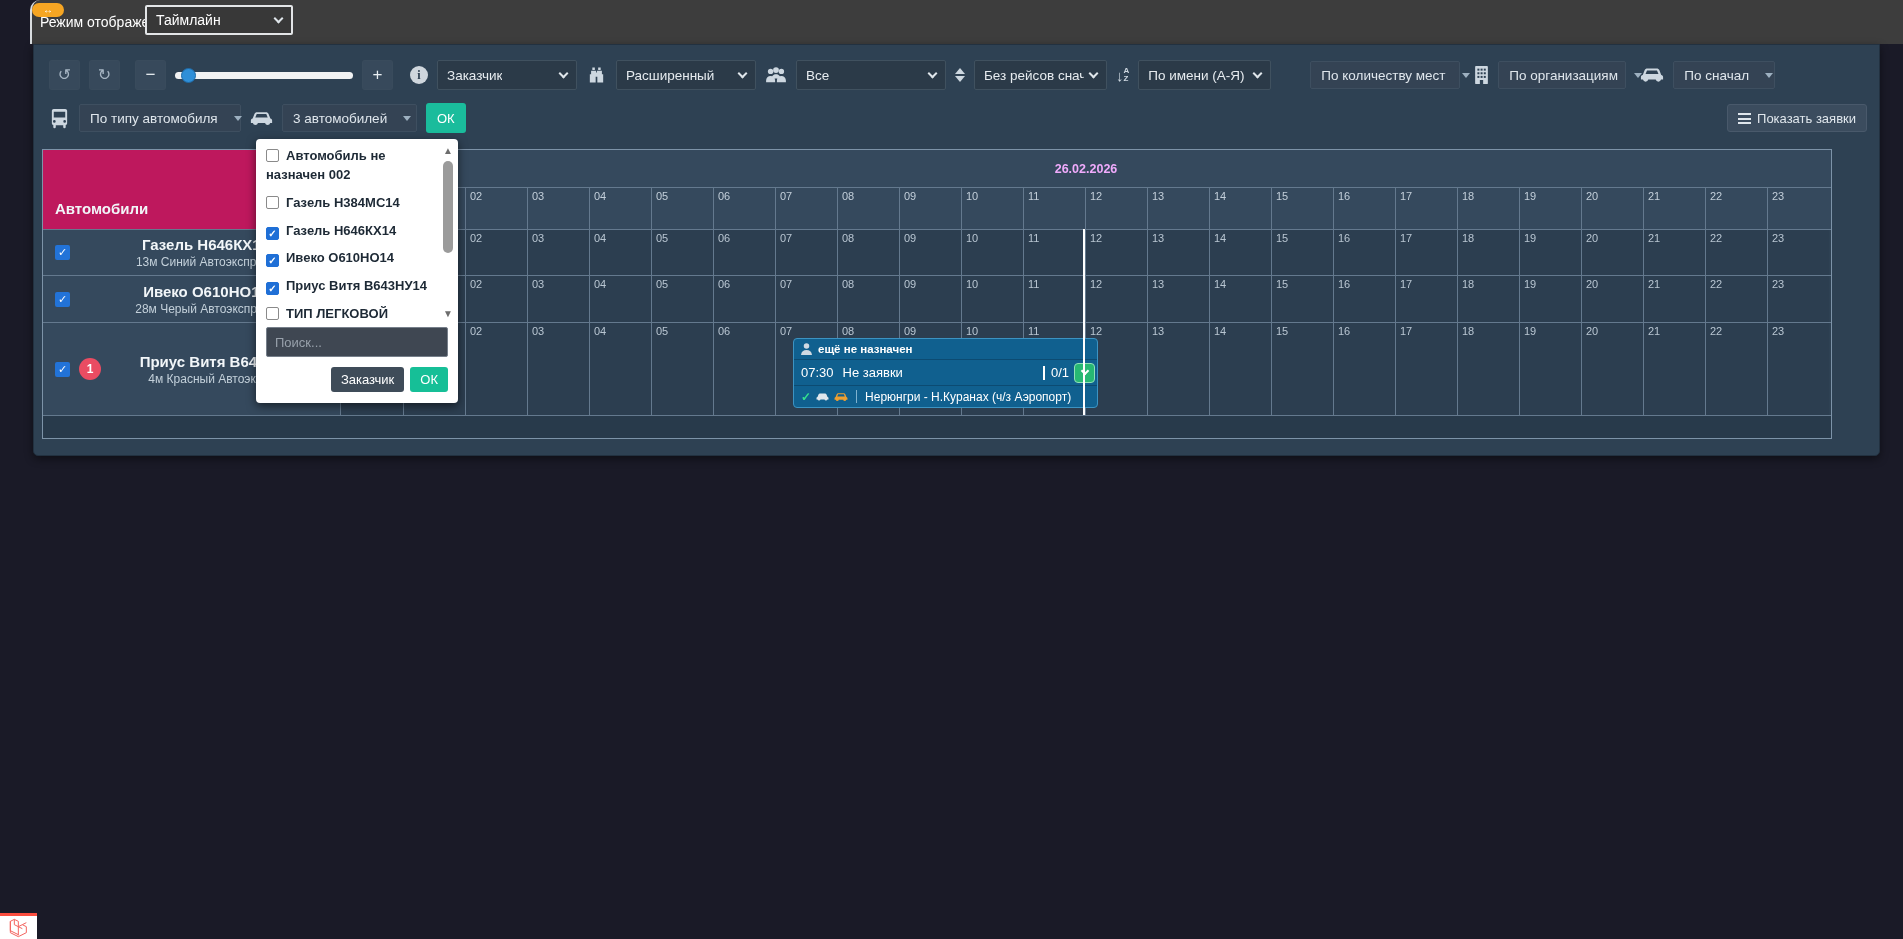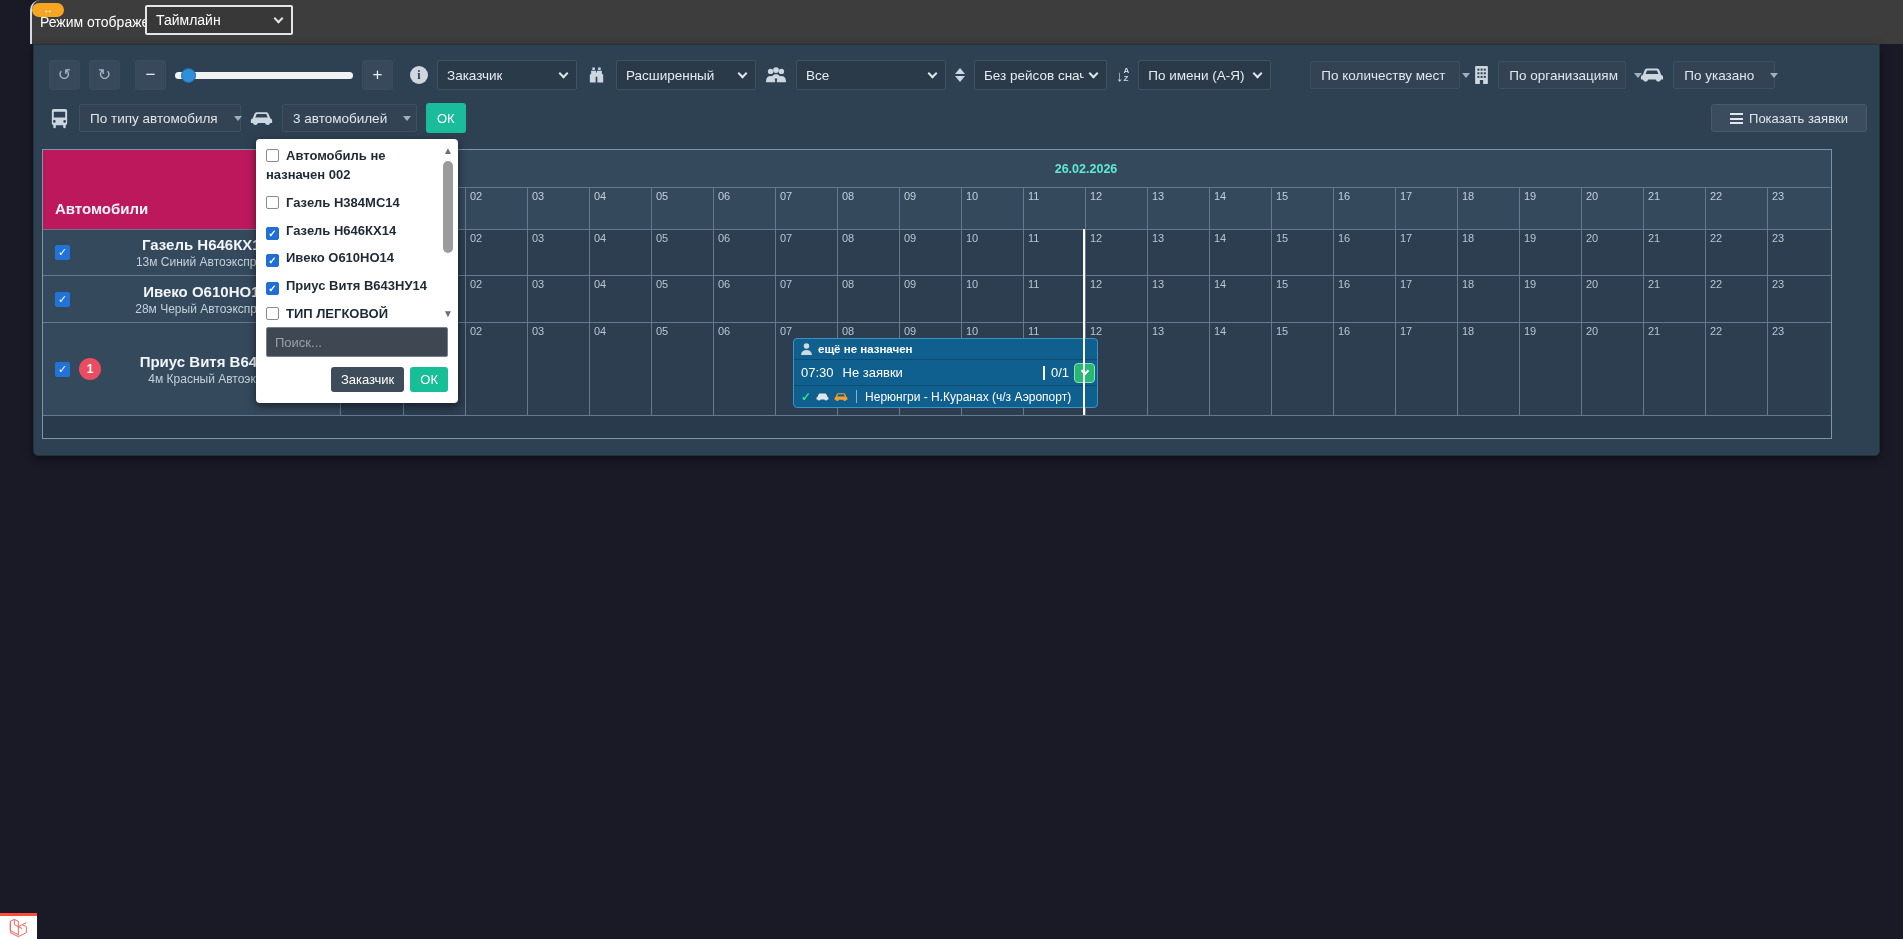--- a/index.html
+++ b/index.html
@@ -59,34 +59,34 @@
   .updown .d { border-top:6px solid #cdd7e0; }
   .sortaz { display:flex; align-items:center; color:#cdd7e0; }
   .sortaz .arr { font-size:15px; font-weight:bold; }
   .sortaz .lets { display:flex; flex-direction:column; font-size:8px; font-weight:bold; line-height:8px; }
   .gridic { display:grid; grid-template-columns:7px 7px; grid-template-rows:7px 7px; gap:2px; }
   .gridic i { background:#cdd7e0; border-radius:1px; }
 
   .okbtn { height:30px; background:#1abc9c; border:none; border-radius:3px; color:#fff;
            font-size:13px; padding:0 11px; cursor:pointer; flex-shrink:0; }
   .show-req { margin-left:auto; height:28px; background:#3b4c5e; border:1px solid #49596b; border-radius:3px;
-              color:#dfe6ec; font-size:13px; display:flex; align-items:center; gap:6px; padding:0 18px; cursor:pointer; }
+              color:#dfe6ec; font-size:13px; display:flex; align-items:center; gap:6px; padding:0 10px; cursor:pointer; }
   .bars { width:13px; height:11px;
           background:linear-gradient(#dfe6ec 0 2px,transparent 2px 4.5px,#dfe6ec 4.5px 6.5px,transparent 6.5px 9px,#dfe6ec 9px 11px); }
 
   
   .tl { margin:14px 8px 0 8px; width:1790px; border:1px solid #7d93a8; }
   .tl-head { display:flex; }
   .tl-corner { width:298px; background:#be185d; border-right:1px solid #64798e; }
   .corner-spacer { height:37px; }
   .corner-label { height:42px; display:flex; align-items:center; padding-left:12px;
                   color:#f1f5f8; font-weight:bold; font-size:15px; }
   .tl-head-right { flex:1; }
   .tl-date { height:37px; background:#35495d; display:flex; align-items:center; justify-content:center;
-             color:#5eead4; font-weight:bold; font-size:12.5px; }
+             color:#f0abfc; font-weight:bold; font-size:12.5px; }
   .tl-hours { height:42px; display:flex; background:#35495d; border-top:1px solid #64798e; }
   .hcell { width:62px; border-left:1px solid #64798e; padding:2px 0 0 4px;
            color:#c3cfda; font-size:11px; }
   .hcell:first-child { border-left:none; }
 
   .tl-body { position:relative; }
   .vrow { display:flex; border-top:1px solid #64798e; }
   .vleft { width:298px; background:#35495d; border-right:1px solid #64798e;
            display:flex; align-items:center; gap:9px; padding:0 8px 0 12px; }
   .vinfo { flex:1; text-align:center; }
@@ -268,21 +268,21 @@
         <span class="caret"></span>
       </div>
 
       <span class="tico" style="margin-left:5px">
         <svg class="ic" width="24" height="18" viewBox="0 0 26 18" fill="#cdd7e0">
           <path d="M3 9l2-5.2C5.5 2.6 6.6 2 8 2h10c1.4 0 2.5.6 3 1.8L23 9c1.3.2 2 1 2 2.3V14h-2.2a3 3 0 0 1-5.8 0H9a3 3 0 0 1-5.8 0H1v-2.7C1 10 1.7 9.2 3 9zm3-1h14l-1.6-4H7.6z"></path>
         </svg>
       </span>
 
       <div class="dbtn" style="width:102px">
-        <span>По указано</span>
+        <span>По сначал</span>
         <span class="caret"></span>
       </div>
     </div>
 
     <div class="trow trow2">
       <span class="tico">
         <svg class="ic" width="21" height="21" viewBox="0 0 22 22" fill="#cdd7e0">
           <path d="M3 3c0-1.2.8-2 2-2h12c1.2 0 2 .8 2 2v13c0 1-.6 1.7-1.5 1.9V20a1.3 1.3 0 0 1-2.6 0v-2H7.1v2a1.3 1.3 0 0 1-2.6 0v-2.1C3.6 17.7 3 17 3 16zm2 1v6h12V4zM5.6 15.5a1.4 1.4 0 1 0 0-2.8 1.4 1.4 0 0 0 0 2.8zm10.8 0a1.4 1.4 0 1 0 0-2.8 1.4 1.4 0 0 0 0 2.8z"></path>
         </svg>
       </span>

